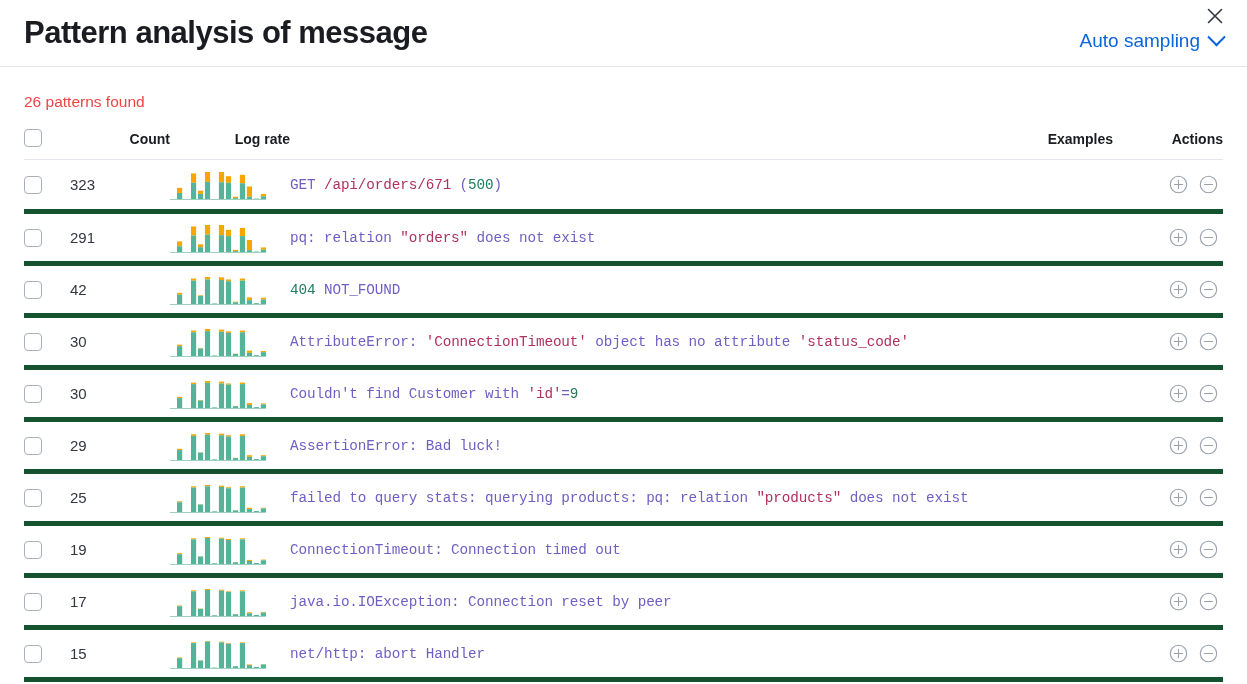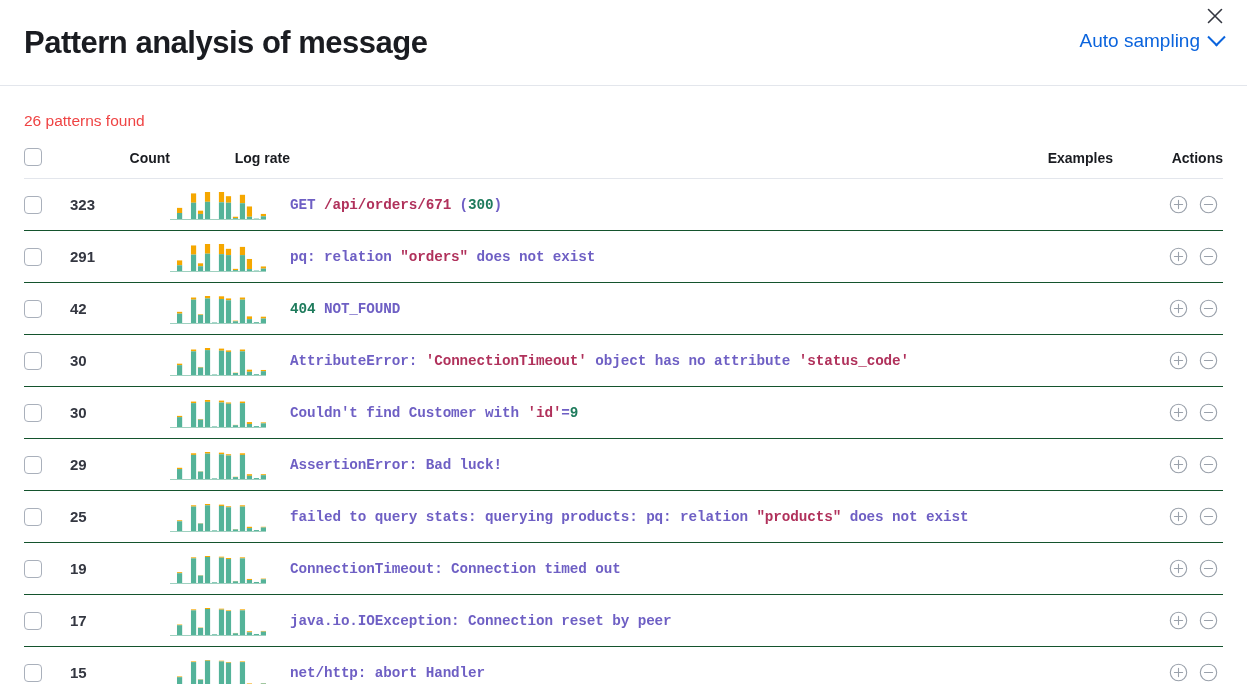--- a/index.html
+++ b/index.html
@@ -8,21 +8,21 @@
     width: 1247px; height: 684px;
     background: #ffffff;
     font-family: "Liberation Sans", sans-serif;
     color: #343741;
     overflow: hidden;
   }
   .flyout { width: 1247px; height: 684px; position: relative; background:#fff; }
 
   
   .header {
-    height: 86px;
+    height: 67px;
     border-bottom: 1px solid #e3e6ec;
     display: flex;
     align-items: center;
     padding: 0 24px;
     position: relative;
   }
   .title-wrap { display: flex; align-items: center; gap: 14px; }
   .page-title {
     font-size: 31px;
     font-weight: 700;
@@ -85,25 +85,24 @@
   table.ptable th {
     text-align: right;
     font-size: 14px;
     font-weight: 700;
     color: #1a1c21;
     padding: 0 0 12px 0;
     border-bottom: 1px solid #e3e6ec;
     vertical-align: bottom;
   }
   table.ptable td {
-    border-bottom: 1px solid #14532d;
+    border-bottom: 5px solid #14532d;
     padding: 0;
     height: 52px;
     vertical-align: middle;
-    font-weight: bold;
   }
   .col-check { width: 46px; }
   .col-count { width: 100px; }
   .col-rate  { width: 120px; }
   .col-ex    { width: auto; }
   .col-act   { width: 110px; }
 
   th.th-actions { text-align: right; padding-right: 6px; }
 
   .cb {
@@ -245,21 +244,21 @@
                 <rect x="69.86" y="4.80" width="5.19" height="8.40" fill="#f5a700"></rect>
                 <rect x="69.86" y="13.20" width="5.19" height="16.80" fill="#54b399"></rect>
                 <rect x="76.84" y="16.47" width="5.19" height="10.27" fill="#f5a700"></rect>
                 <rect x="76.84" y="26.73" width="5.19" height="3.27" fill="#54b399"></rect>
                 <rect x="83.83" y="28.60" width="5.19" height="1.40" fill="#54b399"></rect>
                 <rect x="90.81" y="23.93" width="5.19" height="2.33" fill="#f5a700"></rect>
                 <rect x="90.81" y="26.27" width="5.19" height="3.73" fill="#54b399"></rect>
                 <rect x="0" y="29" width="96" height="1" fill="#9ed0bf"></rect>
               </svg>
             </td>
-            <td class="ex-cell"><span class="tok-p">GET&nbsp;</span><span class="tok-v">/api/orders/671</span><span class="tok-p">&nbsp;(</span><span class="tok-n">300</span><span class="tok-p">)</span></td>
+            <td class="ex-cell"><span class="tok-p">GET&nbsp;</span><span class="tok-v">/api/orders/671</span><span class="tok-p">&nbsp;(</span><span class="tok-n">500</span><span class="tok-p">)</span></td>
             <td class="act-cell"><span class="icon-btn">
                 <svg width="19" height="19" viewBox="0 0 19 19">
                   <circle cx="9.5" cy="9.5" r="8.2" fill="none" stroke="#9aa1ab" stroke-width="1.1"></circle>
                   <path d="M9.5 5.4 V13.6 M5.4 9.5 H13.6" stroke="#9aa1ab" stroke-width="1.1" stroke-linecap="round"></path>
                 </svg>
               </span><span class="icon-btn">
                 <svg width="19" height="19" viewBox="0 0 19 19">
                   <circle cx="9.5" cy="9.5" r="8.2" fill="none" stroke="#9aa1ab" stroke-width="1.1"></circle>
                   <path d="M5.4 9.5 H13.6" stroke="#9aa1ab" stroke-width="1.1" stroke-linecap="round"></path>
                 </svg>

